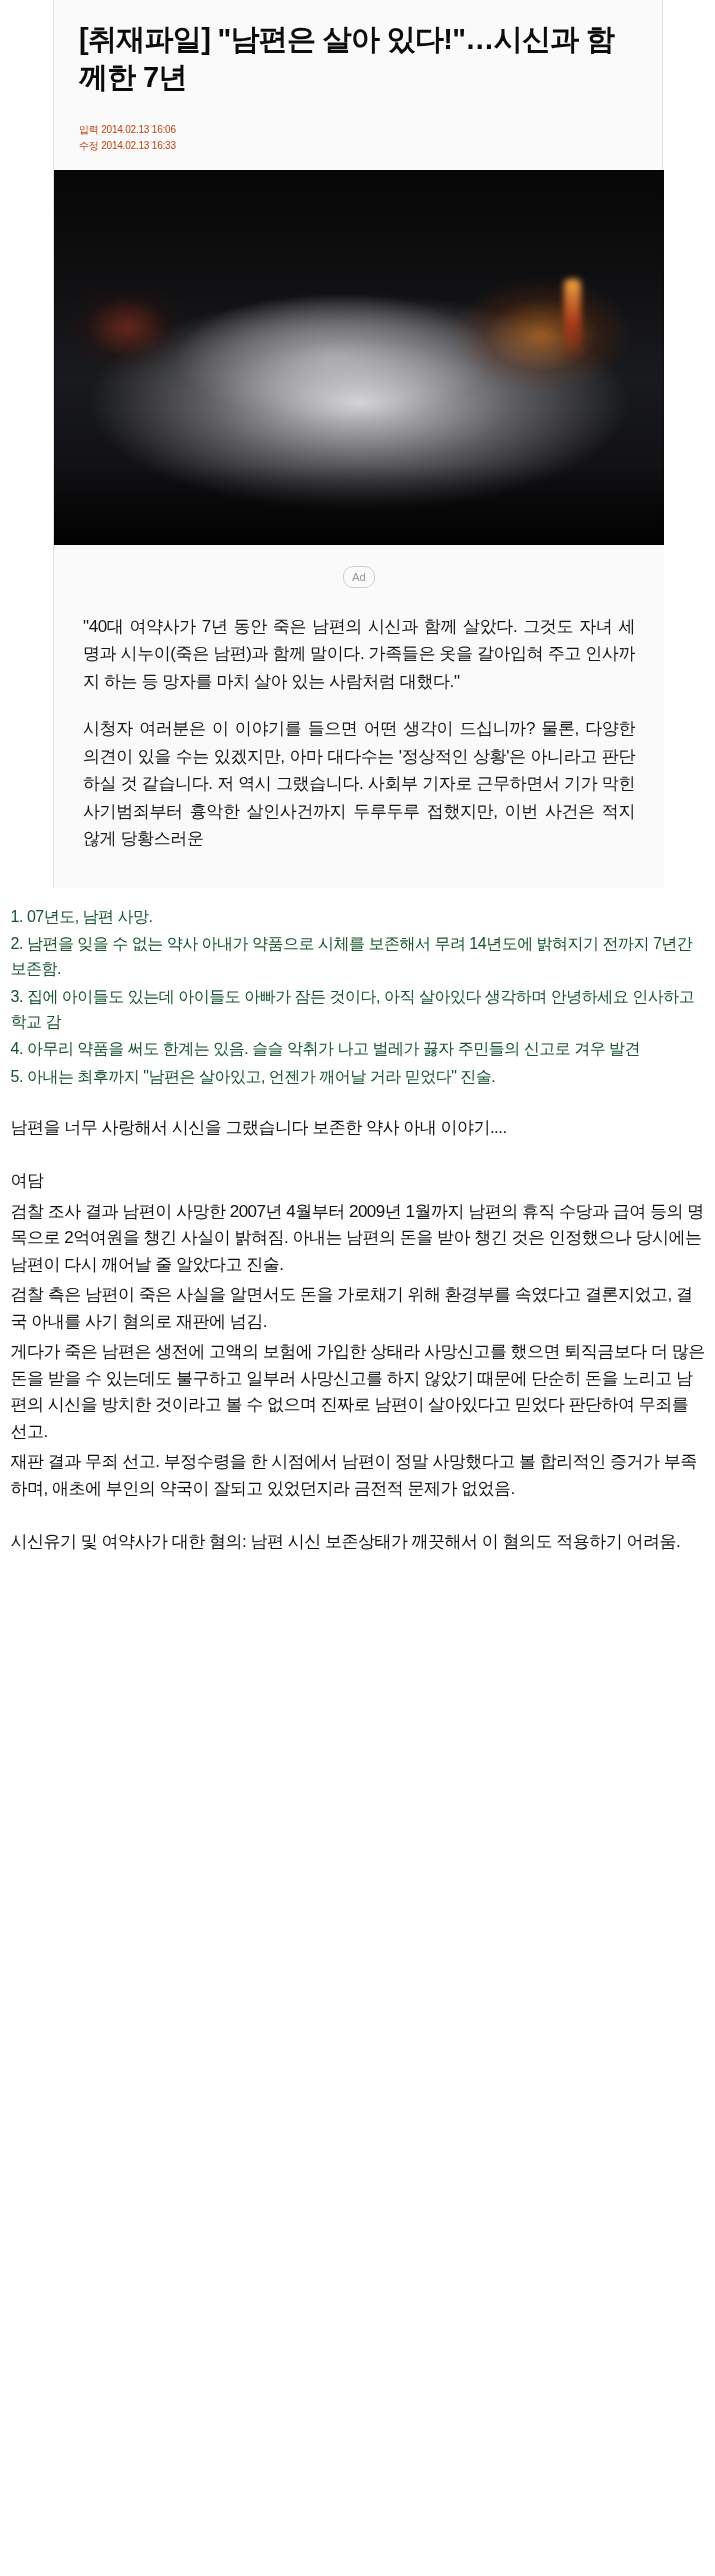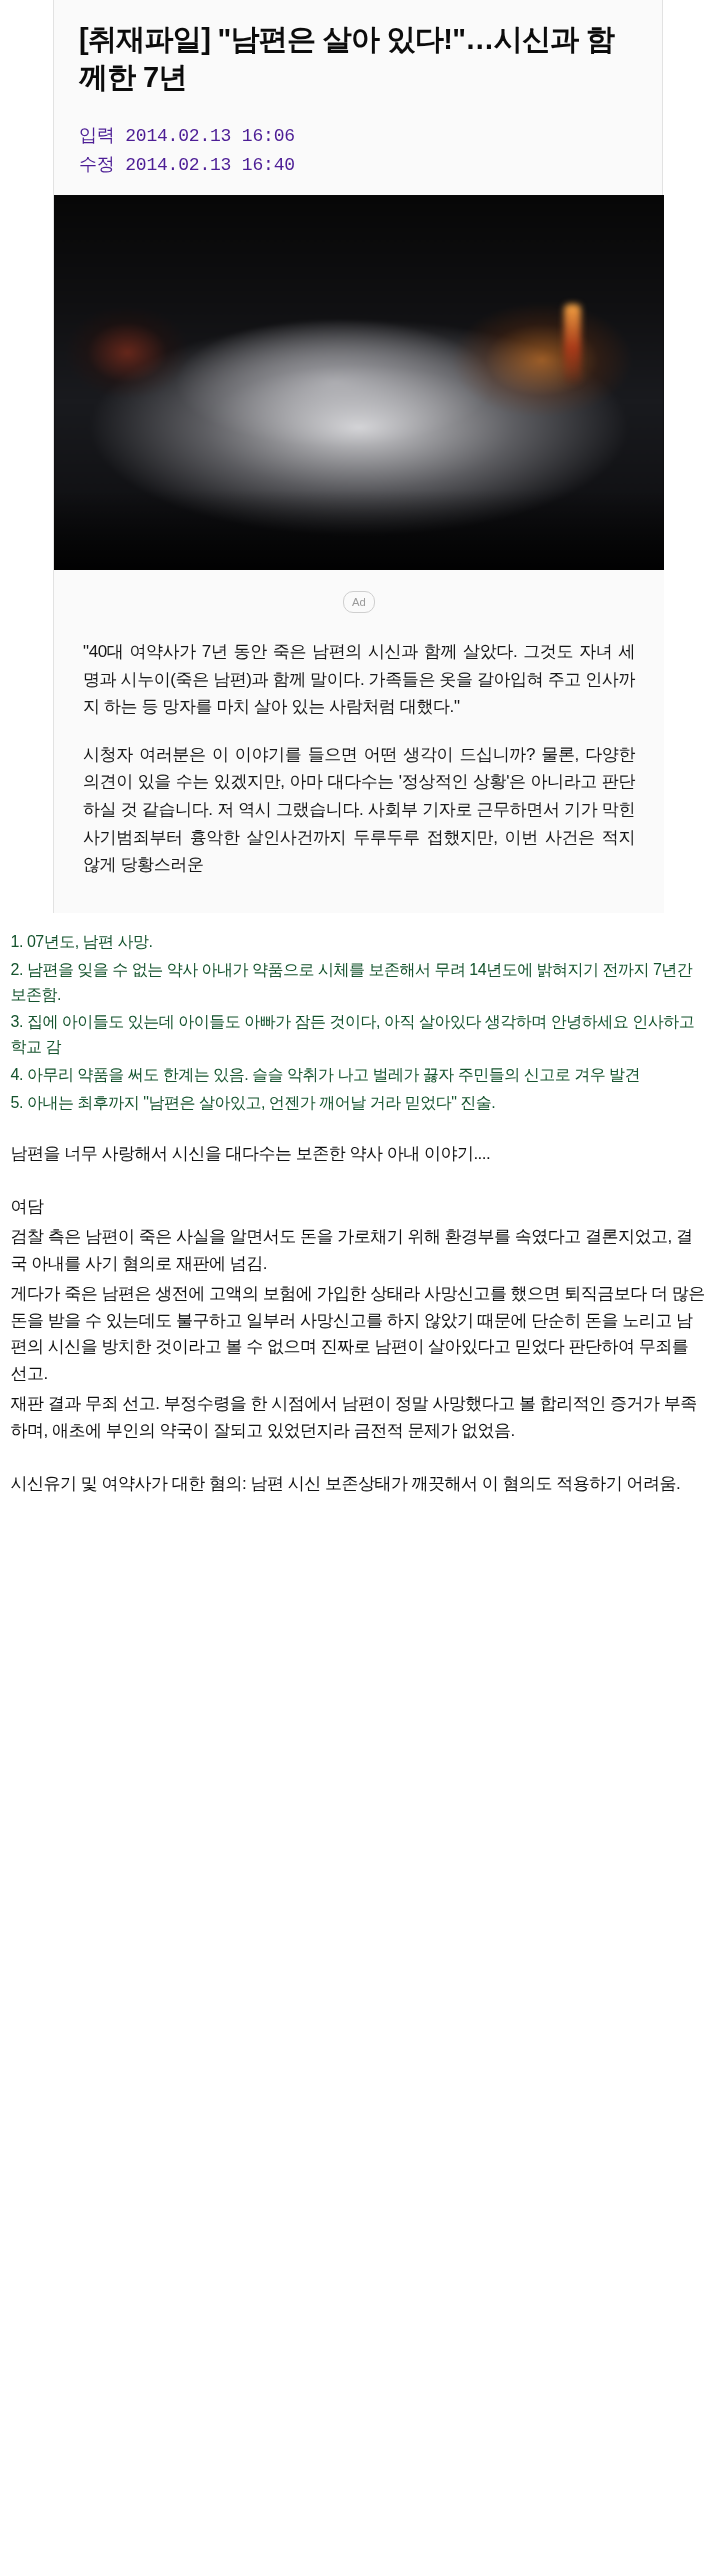--- a/index.html
+++ b/index.html
@@ -39,25 +39,24 @@
     font-weight: bold;
     color: #0c0c0c;
     letter-spacing: -0.7px;
     margin: 0;
   }
   .meta-block {
     padding: 18.6px 25px 16px 25px;
     background: #fafafa;
   }
   .meta-line {
-    font-size: 18px;
-    color: #4c1d95;
+    font-size: 10px;
+    color: #c2410c;
     line-height: 1.6;
     letter-spacing: -0.2px;
-    font-family: Liberation Mono, monospace;
   }
 
   
   .photo-wrap {
     width: 610px;
     height: 375px;
     margin: 0 auto;
     overflow: hidden;
     position: relative;
     background: #0a0a0a;
@@ -164,21 +163,21 @@
 <div class="page">
 
   <div class="article-card">
 
     <div class="headline-block">
       <h1 class="headline">[취재파일] "남편은 살아 있다!"…시신과 함께한 7년</h1>
     </div>
 
     <div class="meta-block">
       <div class="meta-line">입력 2014.02.13 16:06</div>
-      <div class="meta-line">수정 2014.02.13 16:40</div>
+      <div class="meta-line">수정 2014.02.13 16:33</div>
     </div>
 
     <div class="photo-wrap">
       <div class="photo"></div>
       <div class="photo-candle"></div>
       <div class="photo-dark-fg"></div>
     </div>
 
     <div class="ad-slot">
       <div class="ad-badge">Ad</div>
@@ -194,25 +193,26 @@
   <div class="post">
 
     <p class="line">1. 07년도, 남편 사망.</p>
     <p class="line">2. 남편을 잊을 수 없는 약사 아내가 약품으로 시체를 보존해서 무려 14년도에 밝혀지기 전까지 7년간 보존함.</p>
     <p class="line">3. 집에 아이들도 있는데 아이들도 아빠가 잠든 것이다, 아직 살아있다 생각하며 안녕하세요 인사하고 학교 감</p>
     <p class="line">4. 아무리 약품을 써도 한계는 있음. 슬슬 악취가 나고 벌레가 끓자 주민들의 신고로 겨우 발견</p>
     <p class="line">5. 아내는 최후까지 "남편은 살아있고, 언젠가 깨어날 거라 믿었다" 진술.</p>
 
     <div class="spacer"></div>
 
-    <p class="para">남편을 너무 사랑해서 시신을 대다수는 보존한 약사 아내 이야기....</p>
+    <p class="para">남편을 너무 사랑해서 시신을 그랬습니다 보존한 약사 아내 이야기....</p>
 
     <div class="spacer"></div>
 
     <p class="para">여담</p>
+    <p class="para">검찰 조사 결과 남편이 사망한 2007년 4월부터 2009년 1월까지 남편의 휴직 수당과 급여 등의 명목으로 2억여원을 챙긴 사실이 밝혀짐. 아내는 남편의 돈을 받아 챙긴 것은 인정했으나 당시에는 남편이 다시 깨어날 줄 알았다고 진술.</p>
     <p class="para">검찰 측은 남편이 죽은 사실을 알면서도 돈을 가로채기 위해 환경부를 속였다고 결론지었고, 결국 아내를 사기 혐의로 재판에 넘김.</p>
     <p class="para">게다가 죽은 남편은 생전에 고액의 보험에 가입한 상태라 사망신고를 했으면 퇴직금보다 더 많은 돈을 받을 수 있는데도 불구하고 일부러 사망신고를 하지 않았기 때문에 단순히 돈을 노리고 남편의 시신을 방치한 것이라고 볼 수 없으며 진짜로 남편이 살아있다고 믿었다 판단하여 무죄를 선고.</p>
     <p class="para">재판 결과 무죄 선고. 부정수령을 한 시점에서 남편이 정말 사망했다고 볼 합리적인 증거가 부족하며, 애초에 부인의 약국이 잘되고 있었던지라 금전적 문제가 없었음.</p>
 
     <div class="spacer"></div>
 
     <p class="para">시신유기 및 여약사가 대한 혐의: 남편 시신 보존상태가 깨끗해서 이 혐의도 적용하기 어려움.</p>
 
   </div>
 

